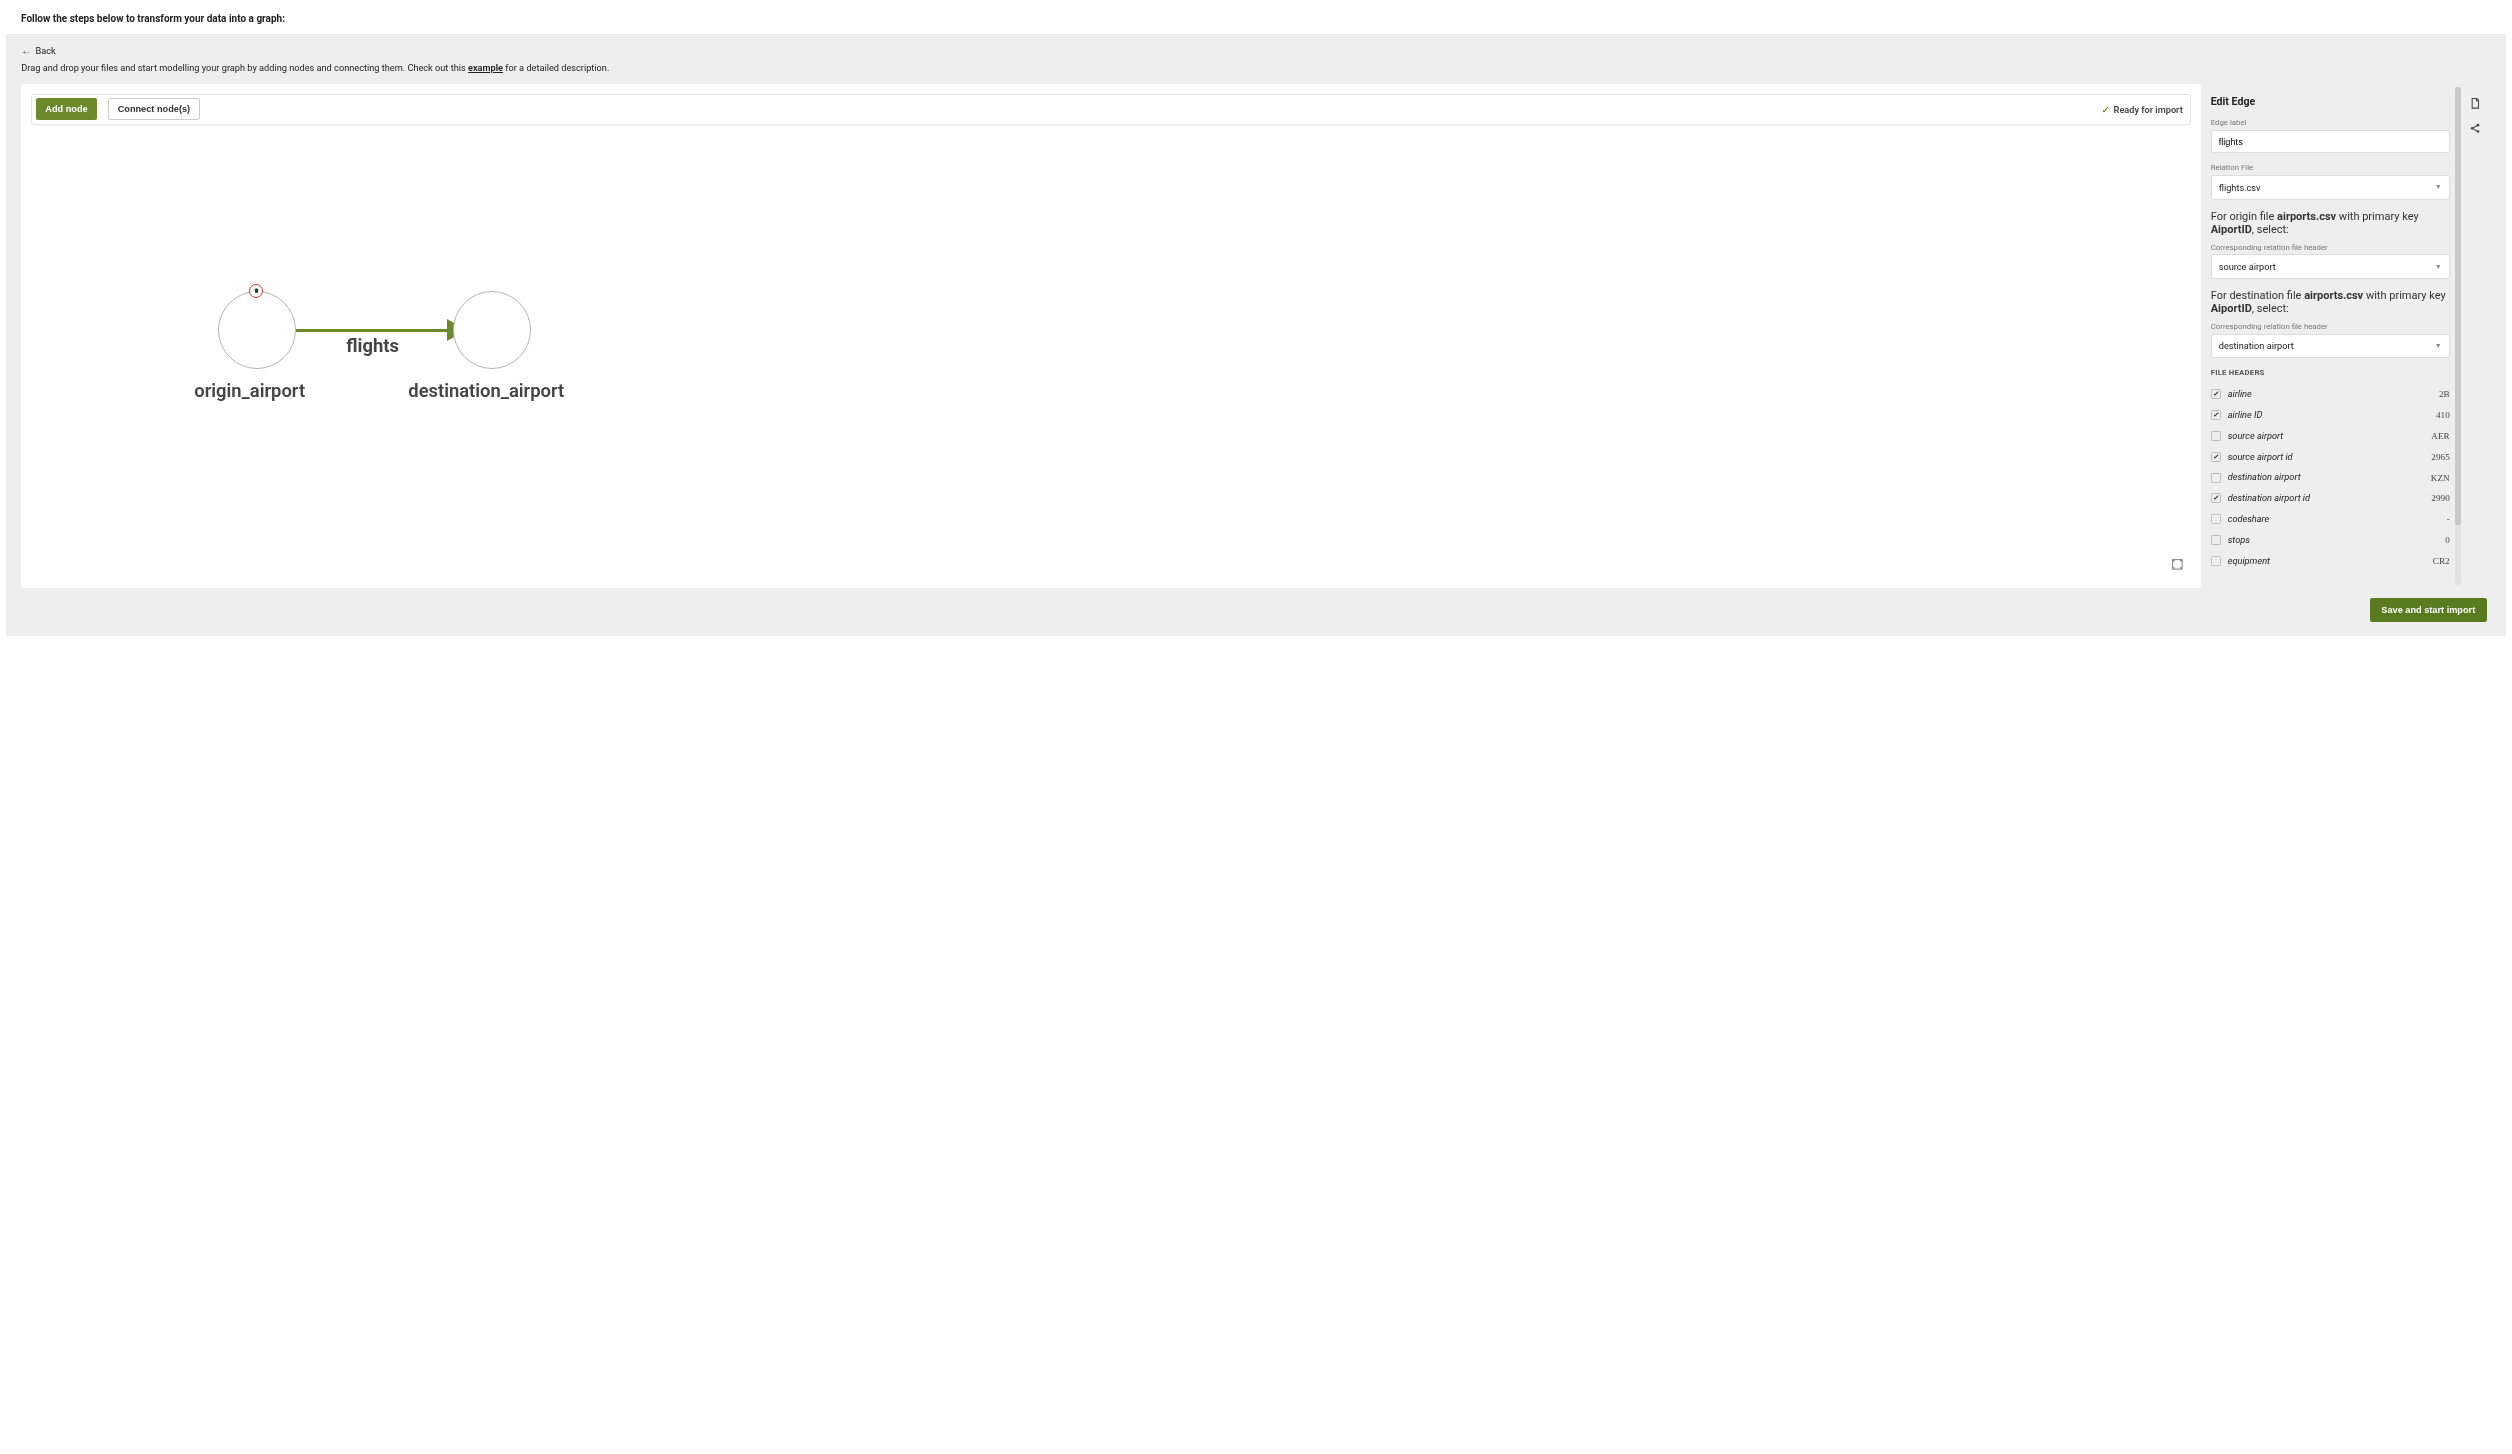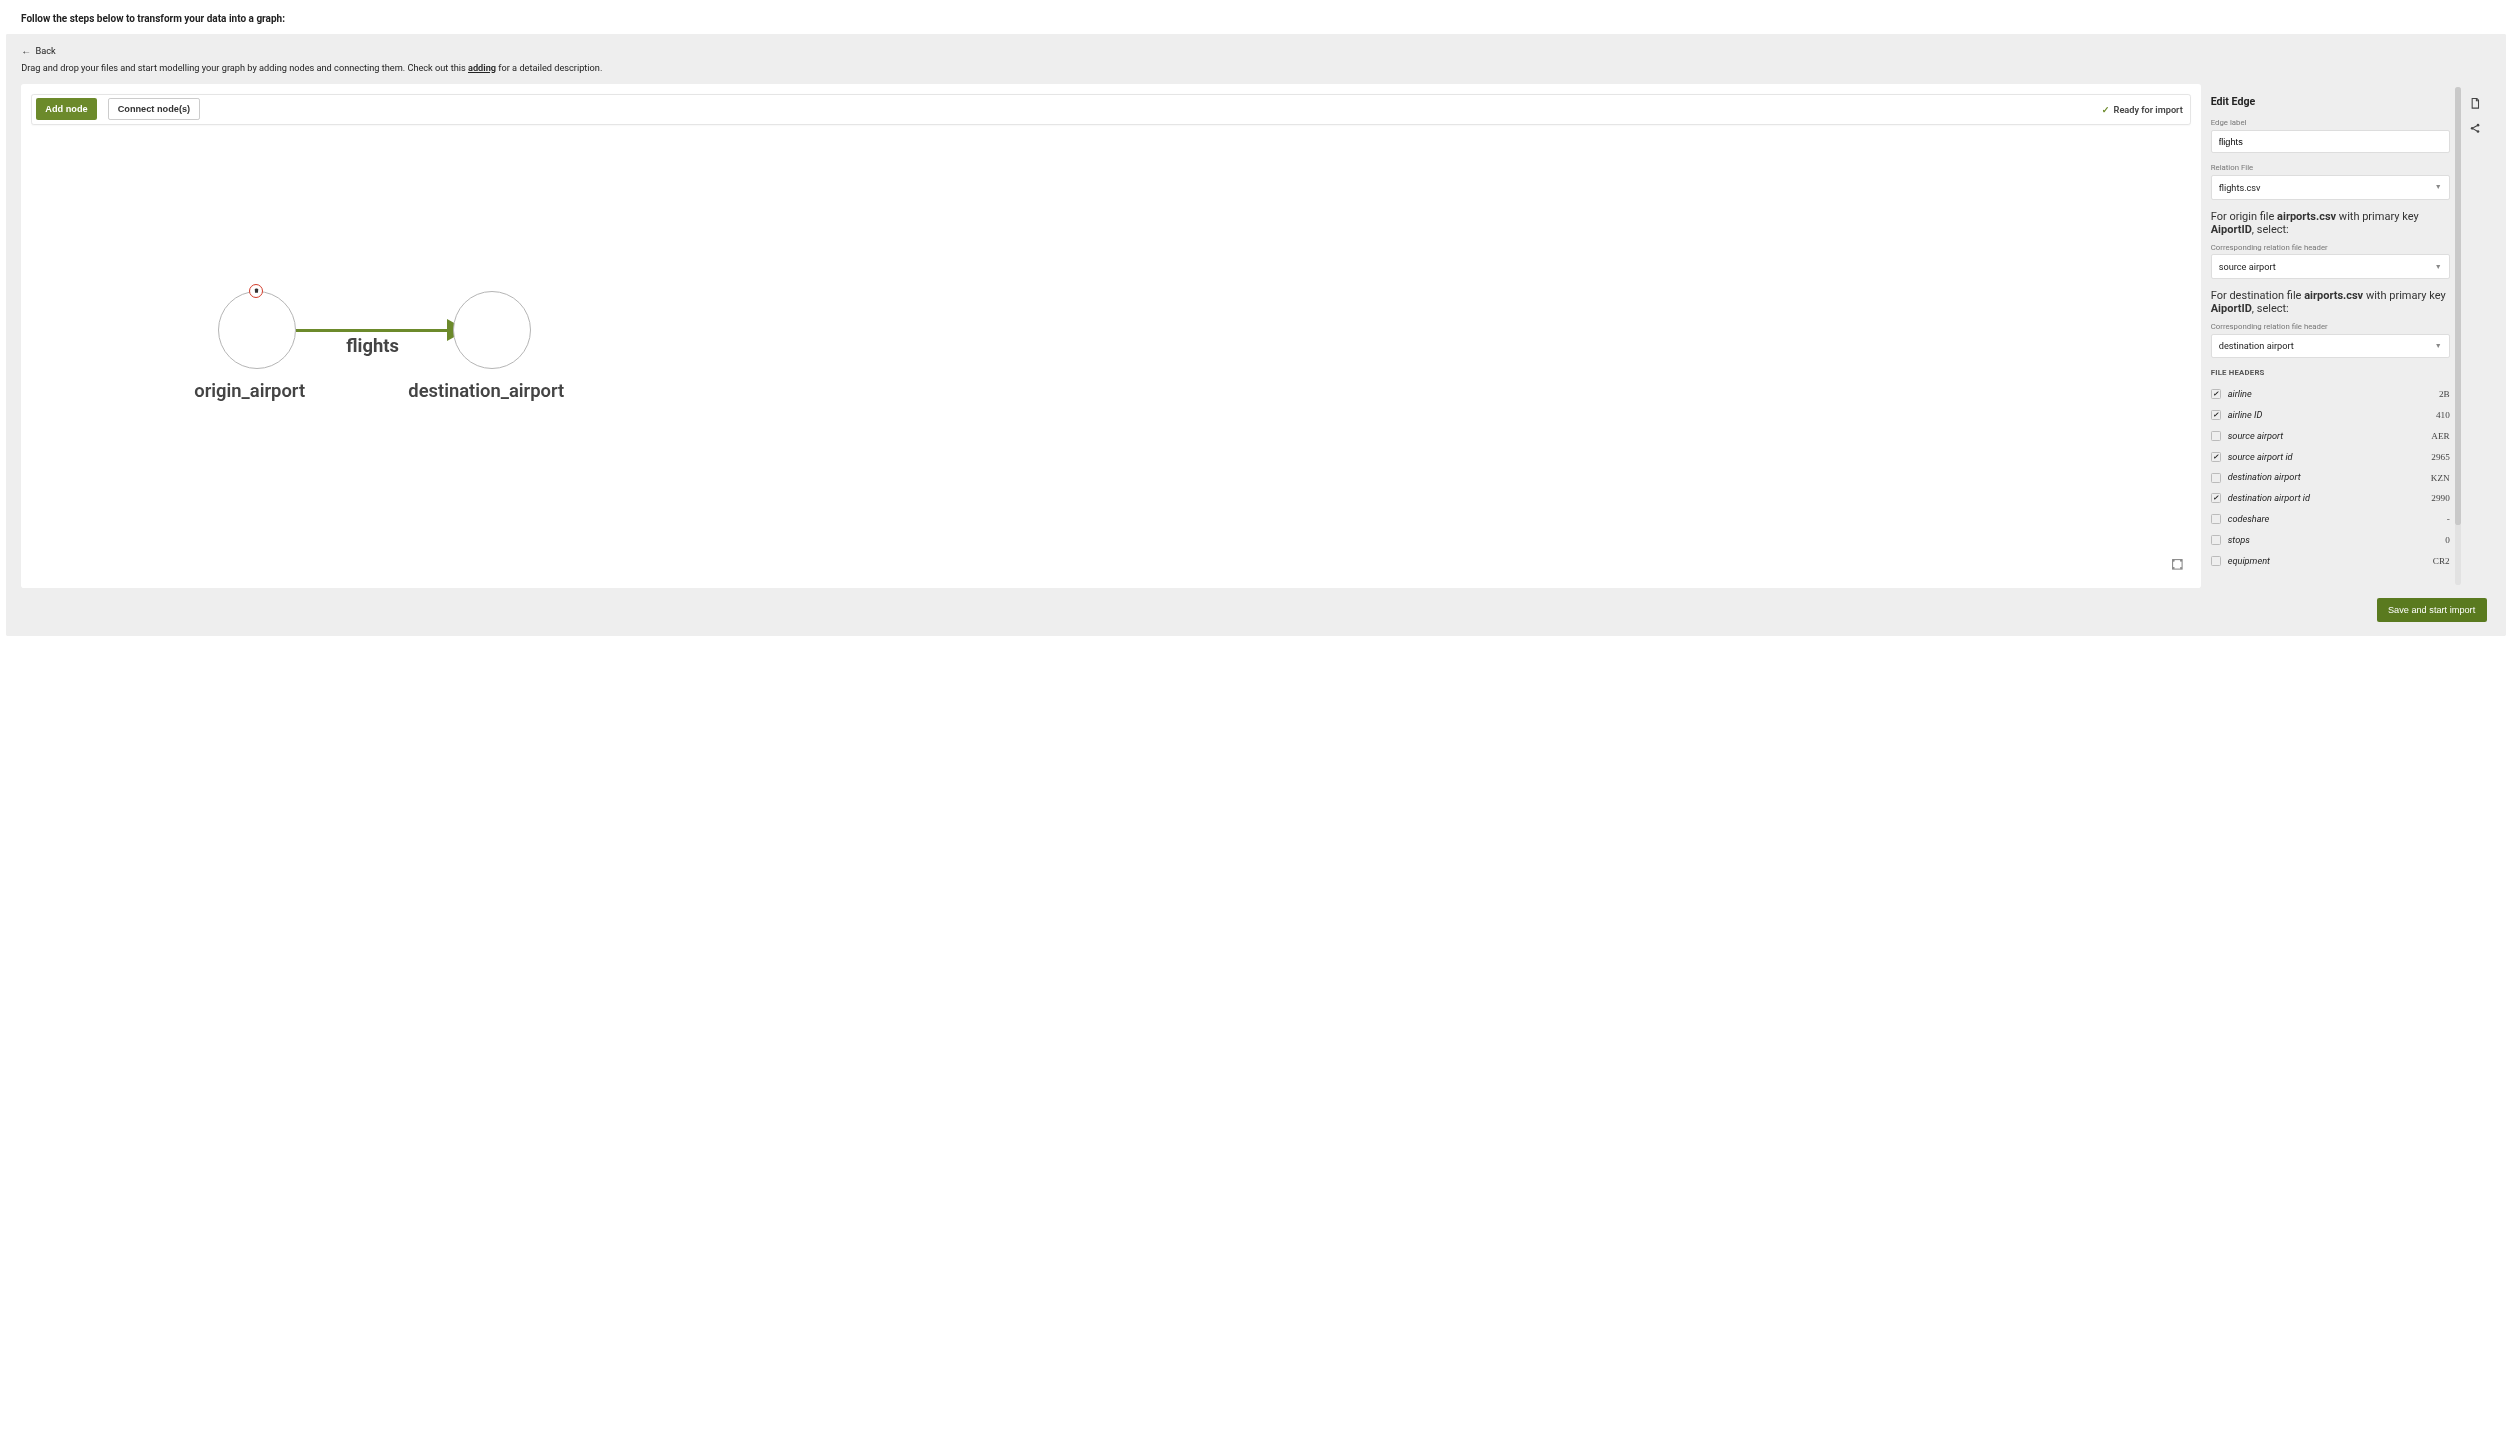--- a/index.html
+++ b/index.html
@@ -248,21 +248,21 @@
   color:#555;
 }
 .footer {
   display:flex;
   justify-content:flex-end;
   padding: 10px 4.2px 0;
 }
 .btn-save {
   background: #5a7a1f;
   color:#fff;
-  font-weight:400;
+  font-weight:700;
   border:none;
   border-radius:2.1px;
   padding: 7px 11.3px;
   font-size: 9.2px;
   cursor:pointer;
 }
 .scroll-track {
   width: 5.7px;
   background: #e2e2e2;
   border-radius: 2.8px;
@@ -284,21 +284,21 @@
 
 <div class="page-header">Follow the steps below to transform your data into a graph:</div>
 
 <div class="workspace">
   <div class="back-row">
     <span class="back-arrow">←</span>
     <span>Back</span>
   </div>
 
   <div class="instructions">
-    <span>Drag and drop your files and start modelling your graph by adding nodes and connecting them. Check out this </span><a href="#">adding</a><span> for a detailed description.</span>
+    <span>Drag and drop your files and start modelling your graph by adding nodes and connecting them. Check out this </span><a href="#">example</a><span> for a detailed description.</span>
   </div>
 
   <div class="main-row">
     <div class="panels-wrap">
       <div class="canvas-panel">
         <div class="toolbar">
           <div class="toolbar-left">
             <button class="btn btn-primary">Add node</button>
             <button class="btn btn-outline">Connect node(s)</button>
           </div>

